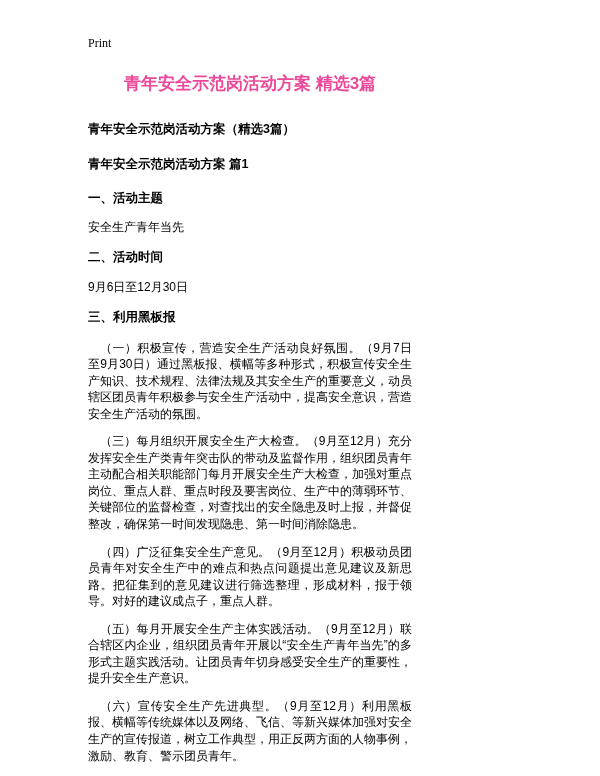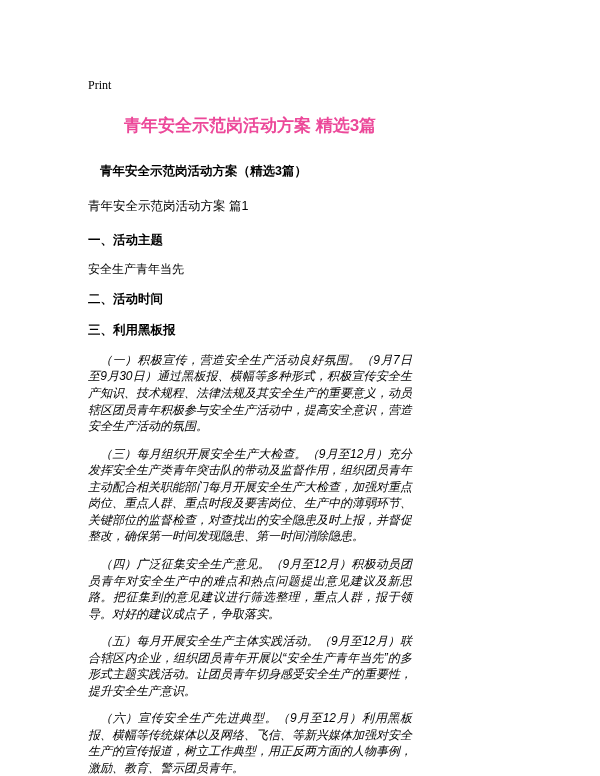--- a/index.html
+++ b/index.html
@@ -6,21 +6,21 @@
     html, body { margin: 0; padding: 0; }
     body {
       background: #ffffff;
       font-family: "Liberation Sans", "DejaVu Sans", sans-serif;
       color: #000000;
     }
     .page {
       width: 500px;
       height: 776px;
       background: #ffffff;
-      padding: 75px 88px 20px 88px;
+      padding: 33px 88px 20px 88px;
       overflow: hidden;
       position: relative;
     }
     .print-link {
       font-family: "Liberation Serif", serif;
       font-size: 12px;
       color: #000000;
       margin: 0 0 22px 0;
       cursor: pointer;
       display: inline-block;
@@ -29,26 +29,26 @@
       color: #ec4899;
       font-size: 17px;
       font-weight: bold;
       text-align: center;
       margin: 0 0 26px 0;
       line-height: 1.3;
     }
     .subtitle {
       font-size: 12.5px;
       font-weight: bold;
-      margin: 0 0 19px 12px;
+      margin: 0 0 19px 0;
       line-height: 1.3;
     }
     .article-title {
       font-size: 12.5px;
-      font-weight: normal;
+      font-weight: bold;
       margin: 0 0 17px 0;
       line-height: 1.3;
     }
     .section-heading {
       font-size: 12.5px;
       font-weight: bold;
       margin: 4px 0 14px 0;
       line-height: 1.3;
     }
     .section-text {
@@ -56,21 +56,20 @@
       font-weight: normal;
       margin: 0 0 14px 0;
       line-height: 1.3;
     }
     .paragraph {
       font-size: 12px;
       line-height: 1.38;
       text-align: justify;
       text-indent: 1em;
       margin: 0 0 11px 0;
-      font-style: italic;
     }
   </style>
 </head>
 <body>
 
 <div class="page">
 
   <span class="print-link">Print</span>
 
   <h1 class="doc-title">青年安全示范岗活动方案 精选3篇</h1>
@@ -78,27 +77,28 @@
   <p class="subtitle">青年安全示范岗活动方案（精选3篇）</p>
 
   <p class="article-title">青年安全示范岗活动方案 篇1</p>
 
   <p class="section-heading">一、活动主题</p>
 
   <p class="section-text">安全生产青年当先</p>
 
   <p class="section-heading">二、活动时间</p>
 
+  <p class="section-text">9月6日至12月30日</p>
 
   <p class="section-heading">三、利用黑板报</p>
 
   <p class="paragraph">（一）积极宣传，营造安全生产活动良好氛围。（9月7日至9月30日）通过黑板报、横幅等多种形式，积极宣传安全生产知识、技术规程、法律法规及其安全生产的重要意义，动员辖区团员青年积极参与安全生产活动中，提高安全意识，营造安全生产活动的氛围。</p>
 
 
   <p class="paragraph">（三）每月组织开展安全生产大检查。（9月至12月）充分发挥安全生产类青年突击队的带动及监督作用，组织团员青年主动配合相关职能部门每月开展安全生产大检查，加强对重点岗位、重点人群、重点时段及要害岗位、生产中的薄弱环节、关键部位的监督检查，对查找出的安全隐患及时上报，并督促整改，确保第一时间发现隐患、第一时间消除隐患。</p>
 
-  <p class="paragraph">（四）广泛征集安全生产意见。（9月至12月）积极动员团员青年对安全生产中的难点和热点问题提出意见建议及新思路。把征集到的意见建议进行筛选整理，重点人群，报于领导。对好的建议成点子，争取落实。</p>
+  <p class="paragraph">（四）广泛征集安全生产意见。（9月至12月）积极动员团员青年对安全生产中的难点和热点问题提出意见建议及新思路。把征集到的意见建议进行筛选整理，形成材料，报于领导。对好的建议成点子，重点人群。</p>
 
   <p class="paragraph">（五）每月开展安全生产主体实践活动。（9月至12月）联合辖区内企业，组织团员青年开展以“安全生产青年当先”的多形式主题实践活动。让团员青年切身感受安全生产的重要性，提升安全生产意识。</p>
 
   <p class="paragraph">（六）宣传安全生产先进典型。（9月至12月）利用黑板报、横幅等传统媒体以及网络、飞信、等新兴媒体加强对安全生产的宣传报道，树立工作典型，用正反两方面的人物事例，激励、教育、警示团员青年。</p>
 
 </div>
 
 </body></html>

